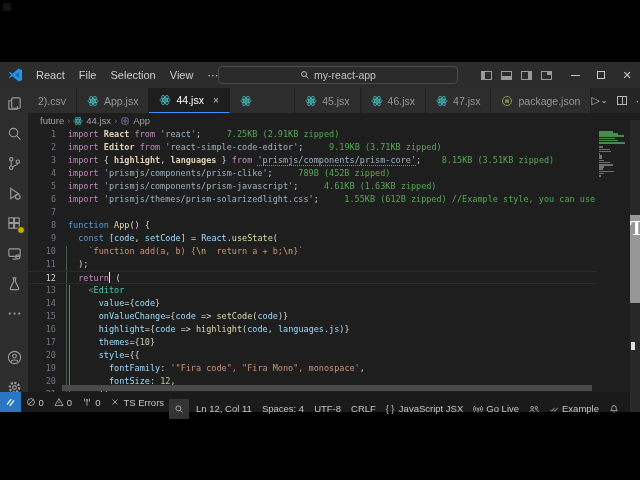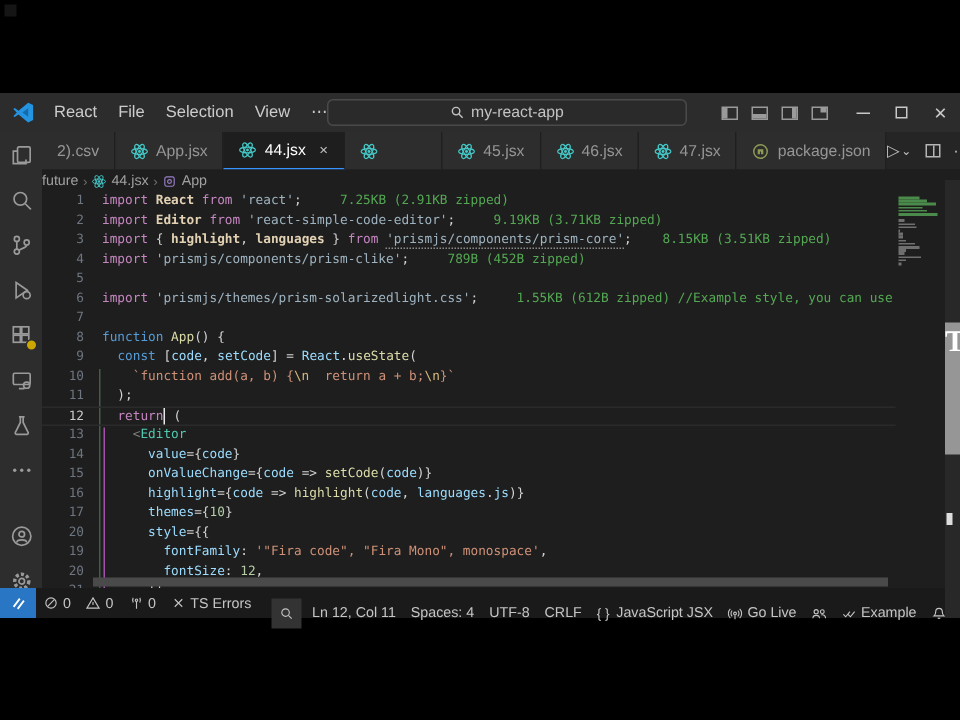--- a/index.html
+++ b/index.html
@@ -48,21 +48,21 @@
   .tab.preview .tab-label { font-style:italic;margin-top:44px; }
   .tab .close { margin-left:4px; font-size:10px; color:#c0c0c0; }
   .tab svg { width:12px; height:12px; }
   #tab-actions { margin-left:auto; display:flex; align-items:center; gap:9px; padding-right:8px; color:#c0c0c0; }
   #tab-actions .ta { font-size:11px; display:flex; align-items:center; }
   .splitbox { width:10px; height:9px; border:1px solid #b5b5b5; position:relative; }
   .splitbox i { position:absolute; left:4px; top:0; width:1px; height:7px; background:#b5b5b5; }
 
   
   #breadcrumb { position:absolute; left:28px; top:51px; width:612px; height:15px; background:#1e1e1e;
-    display:flex; align-items:center; gap:3px; color:#a0a0a0; font-size:9.5px; }
+    display:flex; align-items:center; gap:3px; padding-left:12px; color:#a0a0a0; font-size:9.5px; }
   #breadcrumb .sep { color:#6f6f6f; font-size:9px; }
   #breadcrumb svg { width:10px; height:10px; }
 
   
   #editor { position:absolute; left:28px; top:66px; width:600px; height:264px; background:#1e1e1e; overflow:hidden; }
   .code-line { position:absolute; left:0; height:13px; width:600px; white-space:pre;
     font-family:"DejaVu Sans Mono",monospace; font-size:8.5px; line-height:13px; color:#d4d4d4; }
   .code-line .num { position:absolute; left:0; top:0; width:28px; text-align:right; color:#6e7681; }
   .code-line .body { position:absolute; left:40px; top:0; }
   .code-line.current { border-top:1px solid #2a2a2a; border-bottom:1px solid #2a2a2a; }
@@ -92,21 +92,21 @@
   #bg-sliver .mark { position:absolute; left:1px; top:222px; width:4px; height:8px; background:#dddddd; }
 
   
   #statusbar { position:absolute; left:0; top:330px; width:640px; height:20px; background:#1a1a1a;
     color:#c5c5c5; font-size:9.5px; display:flex; align-items:center; }
   #status-remote { width:24px; height:20px; background:#2976c5; display:flex; align-items:center; justify-content:center; }
   #status-remote svg { width:11px; height:11px; }
   .st-item { display:flex; align-items:center; gap:3px; padding:0 5px; height:20px; white-space:nowrap; }
   .st-item svg { width:10px; height:10px; }
   .st-item.boxed { background:#333334; margin-right:2px; }
-  #status-right { margin-left:auto; display:flex; align-items:flex-start; padding-right:4px;margin-top:13px; }
+  #status-right { margin-left:auto; display:flex; align-items:flex-start; padding-right:16px;margin-top:13px; }
 </style>
 </head>
 <body>
 
 <div id="stage">
   <div id="corner-dot"></div>
 
   <div id="vscode">
 
     <div id="titlebar">
@@ -342,21 +342,21 @@
       </div>
 
     <div id="editor">
       <div class="guide" id="guide-1"></div>
       <div class="guide" id="guide-2"></div>
       <div id="lines">
           <div class="code-line" style="top: 0px;"><span class="num">1</span><span class="body"><span class="tk-kw">import </span><span class="tk-imp">React</span><span class="tk-p"> </span><span class="tk-kw">from</span><span class="tk-p"> </span><span class="tk-str">'react'</span><span class="tk-p">;</span><span class="tk-ann">     7.25KB (2.91KB zipped)</span></span></div>
           <div class="code-line" style="top: 13px;"><span class="num">2</span><span class="body"><span class="tk-kw">import </span><span class="tk-imp">Editor</span><span class="tk-p"> </span><span class="tk-kw">from</span><span class="tk-p"> </span><span class="tk-str">'react-simple-code-editor'</span><span class="tk-p">;</span><span class="tk-ann">     9.19KB (3.71KB zipped)</span></span></div>
           <div class="code-line" style="top: 26px;"><span class="num">3</span><span class="body"><span class="tk-kw">import </span><span class="tk-p">{ </span><span class="tk-imp">highlight</span><span class="tk-p">, </span><span class="tk-imp">languages</span><span class="tk-p"> } </span><span class="tk-kw">from</span><span class="tk-p"> </span><span class="tk-stru">'prismjs/components/prism-core'</span><span class="tk-p">;</span><span class="tk-ann">    8.15KB (3.51KB zipped)</span></span></div>
           <div class="code-line" style="top: 39px;"><span class="num">4</span><span class="body"><span class="tk-kw">import </span><span class="tk-str">'prismjs/components/prism-clike'</span><span class="tk-p">;</span><span class="tk-ann">     789B (452B zipped)</span></span></div>
-          <div class="code-line" style="top: 52px;"><span class="num">5</span></div>
+          <div class="code-line" style="top: 52px;"><span class="num">5</span><span class="body"><span class="tk-kw">import </span><span class="tk-str">'prismjs/components/prism-javascript'</span><span class="tk-p">;</span><span class="tk-ann">     4.61KB (1.63KB zipped)</span></span></div>
           <div class="code-line" style="top: 65px;"><span class="num">6</span><span class="body"><span class="tk-kw">import </span><span class="tk-str">'prismjs/themes/prism-solarizedlight.css'</span><span class="tk-p">;</span><span class="tk-ann">     1.55KB (612B zipped) //Example style, you can use another</span></span></div>
           <div class="code-line" style="top: 78px;"><span class="num">7</span><span class="body"></span></div>
           <div class="code-line" style="top: 91px;"><span class="num">8</span><span class="body"><span class="tk-kw2">function </span><span class="tk-fn">App</span><span class="tk-p">() {</span></span></div>
           <div class="code-line" style="top: 104px;"><span class="num">9</span><span class="body"><span class="tk-p">  </span><span class="tk-kw2">const </span><span class="tk-p">[</span><span class="tk-var">code</span><span class="tk-p">, </span><span class="tk-var">setCode</span><span class="tk-p">] = </span><span class="tk-obj">React</span><span class="tk-p">.</span><span class="tk-fn">useState</span><span class="tk-p">(</span></span></div>
           <div class="code-line" style="top: 117px;"><span class="num">10</span><span class="body"><span class="tk-p">    </span><span class="tk-str2">`function add(a, b) {</span><span class="tk-esc">\n</span><span class="tk-str2">  return a + b;</span><span class="tk-esc">\n</span><span class="tk-str2">}`</span></span></div>
           <div class="code-line" style="top: 130px;"><span class="num">11</span><span class="body"><span class="tk-p">  );</span></span></div>
           <div class="code-line current" style="top: 143px;"><span class="num">12</span><span class="body"><span class="tk-p">  </span><span class="tk-kw">return</span><span class="cursor"></span><span class="tk-p"> (</span></span></div>
           <div class="code-line" style="top: 156px;"><span class="num">13</span><span class="body"><span class="tk-p">    </span><span class="tk-pb">&lt;</span><span class="tk-tag">Editor</span></span></div>
           <div class="code-line" style="top: 169px;"><span class="num">14</span><span class="body"><span class="tk-p">      </span><span class="tk-attr">value</span><span class="tk-p">={</span><span class="tk-var">code</span><span class="tk-p">}</span></span></div>
           <div class="code-line" style="top: 182px;"><span class="num">15</span><span class="body"><span class="tk-p">      </span><span class="tk-attr">onValueChange</span><span class="tk-p">={</span><span class="tk-var">code</span><span class="tk-p"> =&gt; </span><span class="tk-fn">setCode</span><span class="tk-p">(</span><span class="tk-var">code</span><span class="tk-p">)}</span></span></div>

